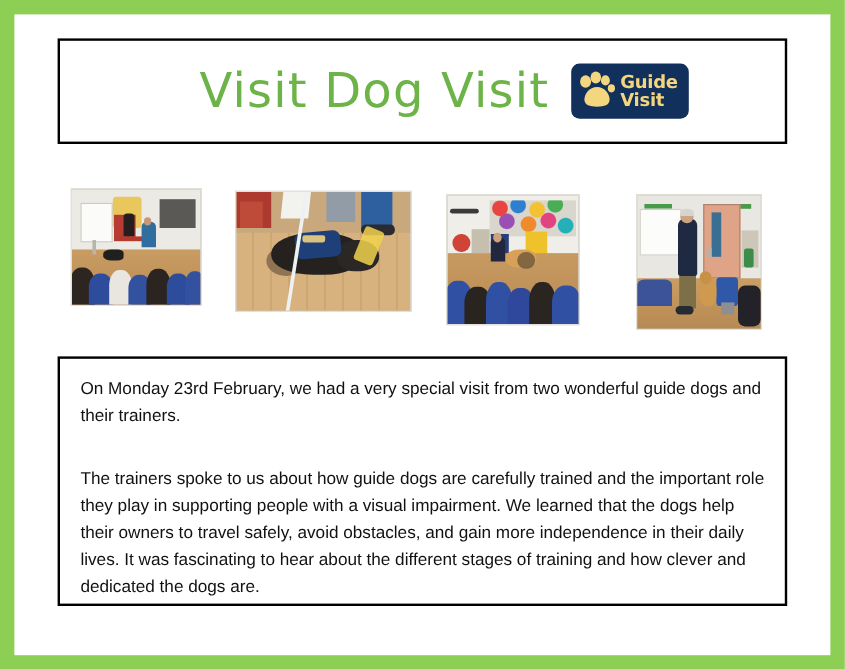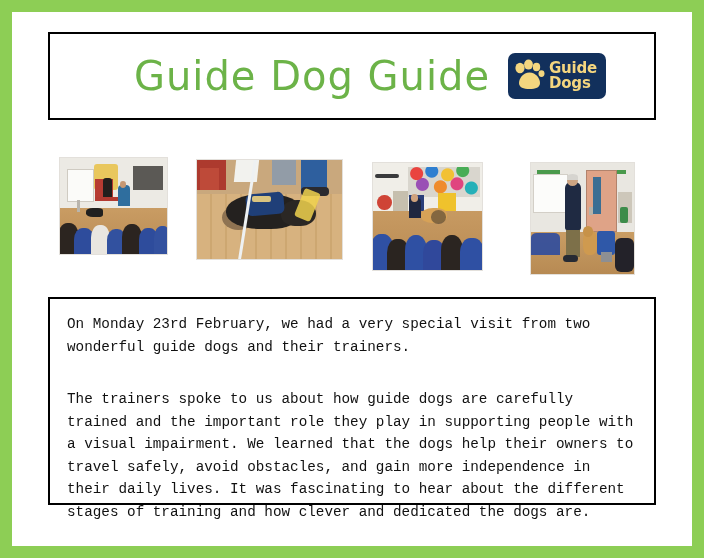--- a/index.html
+++ b/index.html
@@ -210,48 +210,48 @@
     top: 285px;
     width: 608px;
     height: 208px;
     border: 2px solid #000000;
     box-sizing: border-box;
     background: #ffffff;
     padding: 14px 17px 0 17px;
   }
   .text-box p {
     margin: 0;
-    font-family: Liberation Mono, monospace;
+    font-family: Liberation Sans, sans-serif;
     font-size: 14.3px;
     line-height: 1.58;
     color: #111111;
   }
   .text-box p.gap { margin-top: 30px; }
 </style>
 </head>
 <body>
 
 <div class="page">
   <div class="page-inner">
 
     <div class="title-box">
       <div class="title-row">
-        <div class="title-text">Guide Dog Guide</div>
+        <div class="title-text">Visit Dog Visit</div>
 
         <div class="logo">
           <svg class="logo-paw" viewBox="0 0 34 34">
             <ellipse cx="8" cy="9" rx="4.6" ry="5.2" fill="#F4D67F"></ellipse>
             <ellipse cx="16.5" cy="5.6" rx="4.4" ry="5.0" fill="#F4D67F"></ellipse>
             <ellipse cx="24.5" cy="8" rx="3.7" ry="4.2" fill="#F4D67F"></ellipse>
             <ellipse cx="29.5" cy="14.6" rx="3.0" ry="3.4" fill="#F4D67F"></ellipse>
             <path d="M17.5 13.5 C24 13.5 28 19.5 28 24 C28 28.5 23.5 30 17.5 30 C11.5 30 7 28.5 7 24 C7 19.5 11 13.5 17.5 13.5 Z" fill="#F4D67F"></path>
           </svg>
           <div class="logo-words">
             <span>Guide</span>
-            <span>Dogs</span>
+            <span>Visit</span>
           </div>
         </div>
       </div>
     </div>
 
     <div class="photos">
 
       <div class="photo ph1">
         <div class="scene">
           <div class="s p1-wall"></div>

